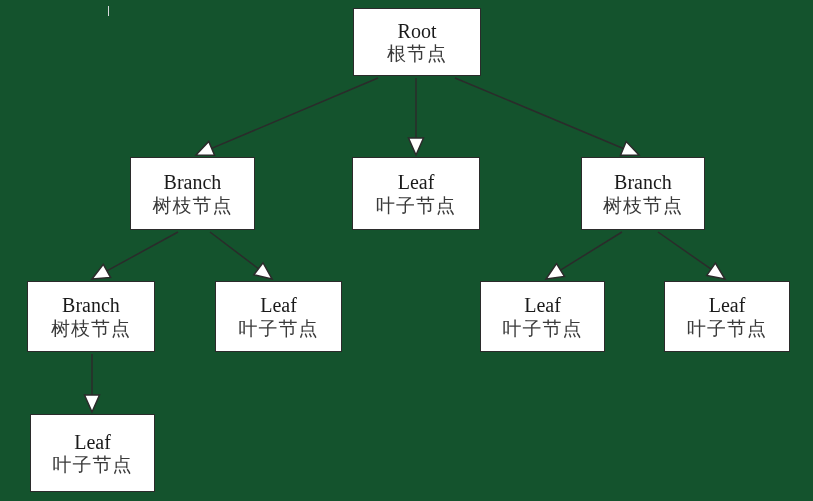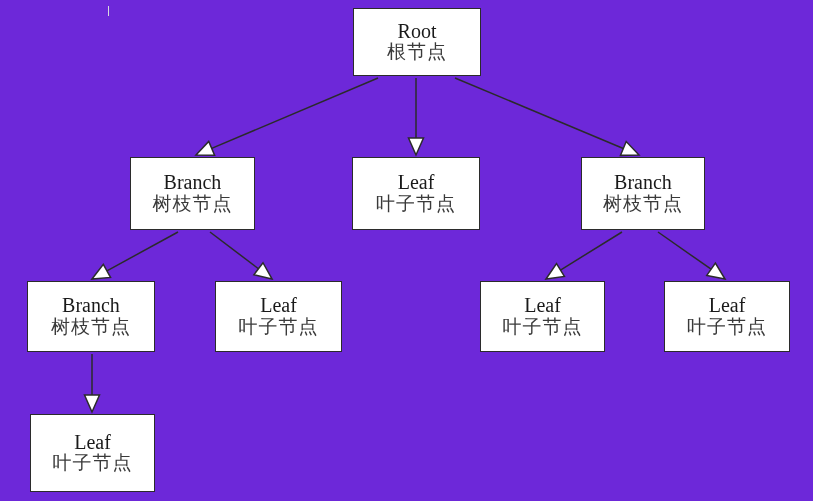--- a/index.html
+++ b/index.html
@@ -8,21 +8,21 @@
     padding: 0;
     background: #ffffff;
   }
   body {
     font-family: "Liberation Serif", "DejaVu Serif", serif;
   }
   #canvas {
     position: relative;
     width: 813px;
     height: 501px;
-    background: #6d28d9;
+    background: #14532d;
     overflow: hidden;
   }
   #edge-layer {
     position: absolute;
     left: 0;
     top: 0;
     width: 813px;
     height: 501px;
     pointer-events: none;
   }
@@ -38,21 +38,21 @@
     line-height: 1.12;
     z-index: 2;
   }
   .node-en {
     font-family: "Liberation Serif", "DejaVu Serif", serif;
     font-size: 20px;
     color: #1a1a1a;
     white-space: nowrap;
   }
   .node-cn {
-    font-family: Liberation Mono, monospace;
+    font-family: Liberation Sans, sans-serif;
     font-size: 19px;
     color: #3a3a3a;
     letter-spacing: 1px;
     white-space: nowrap;
     margin-top: 1px;
   }
   #watermark {
     position: absolute;
     left: 612px;
     top: 458px;

